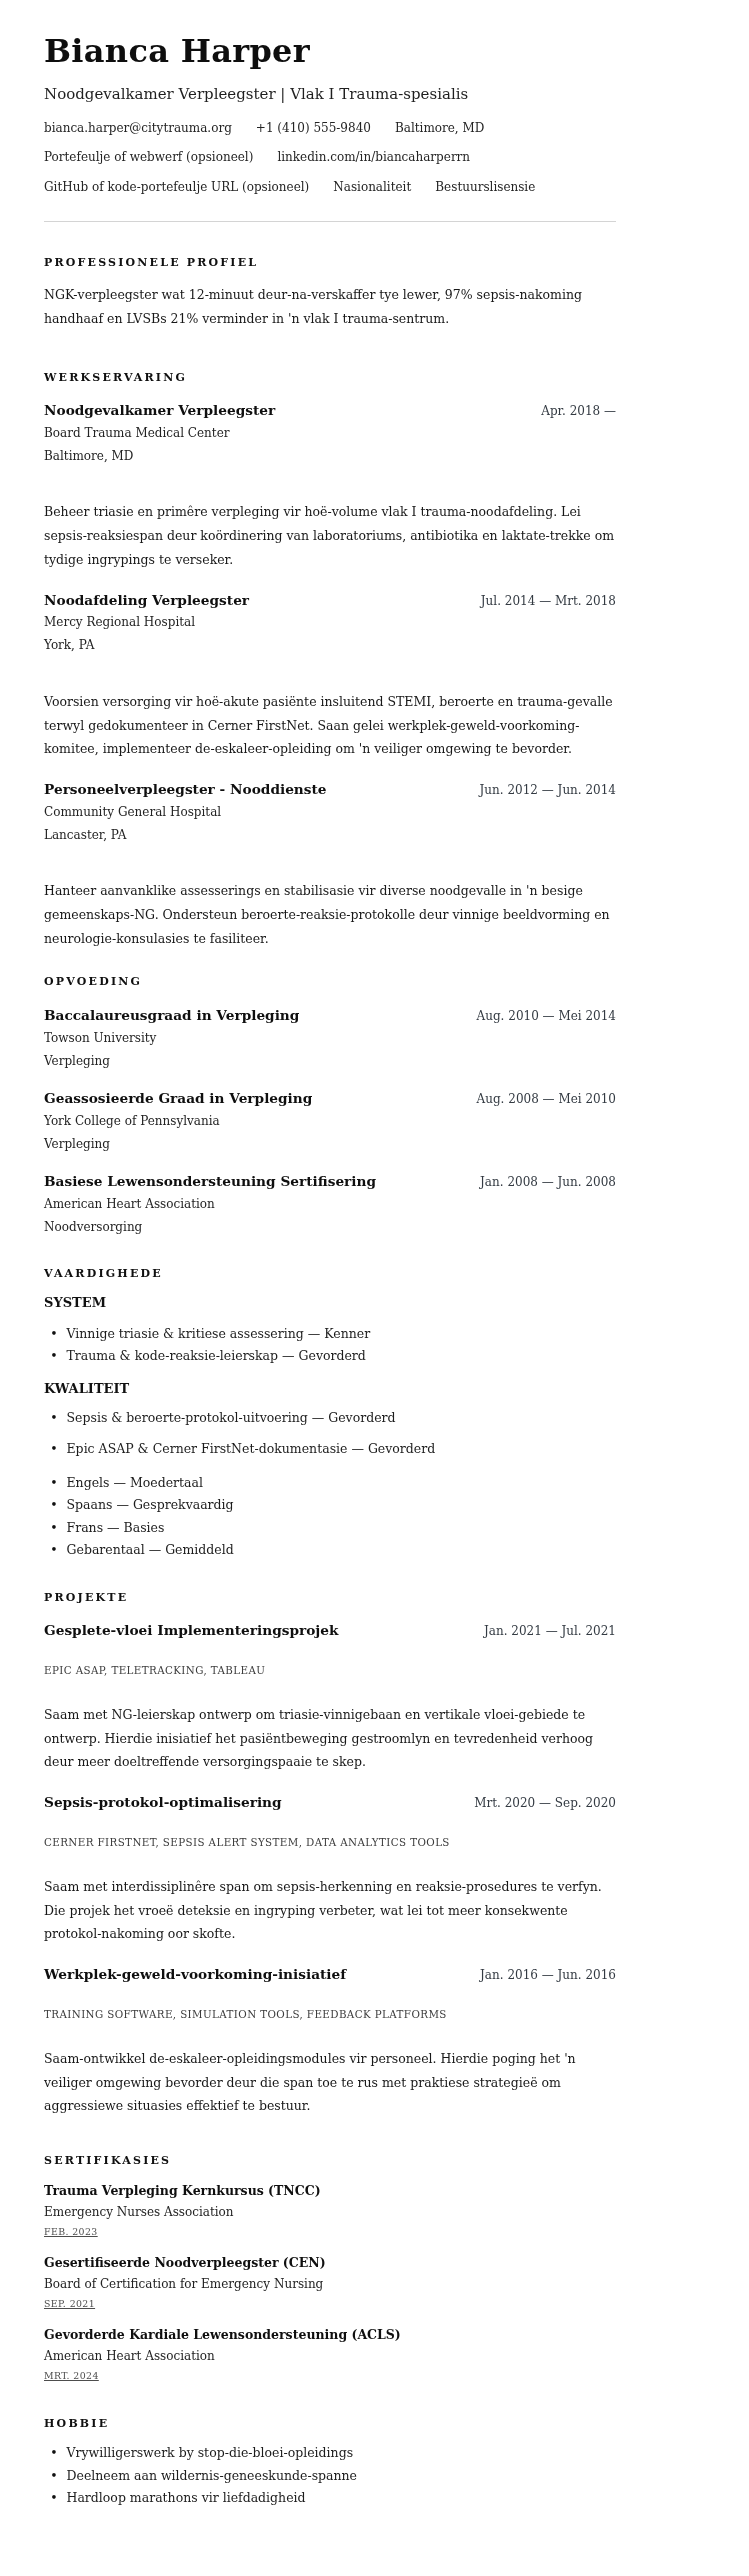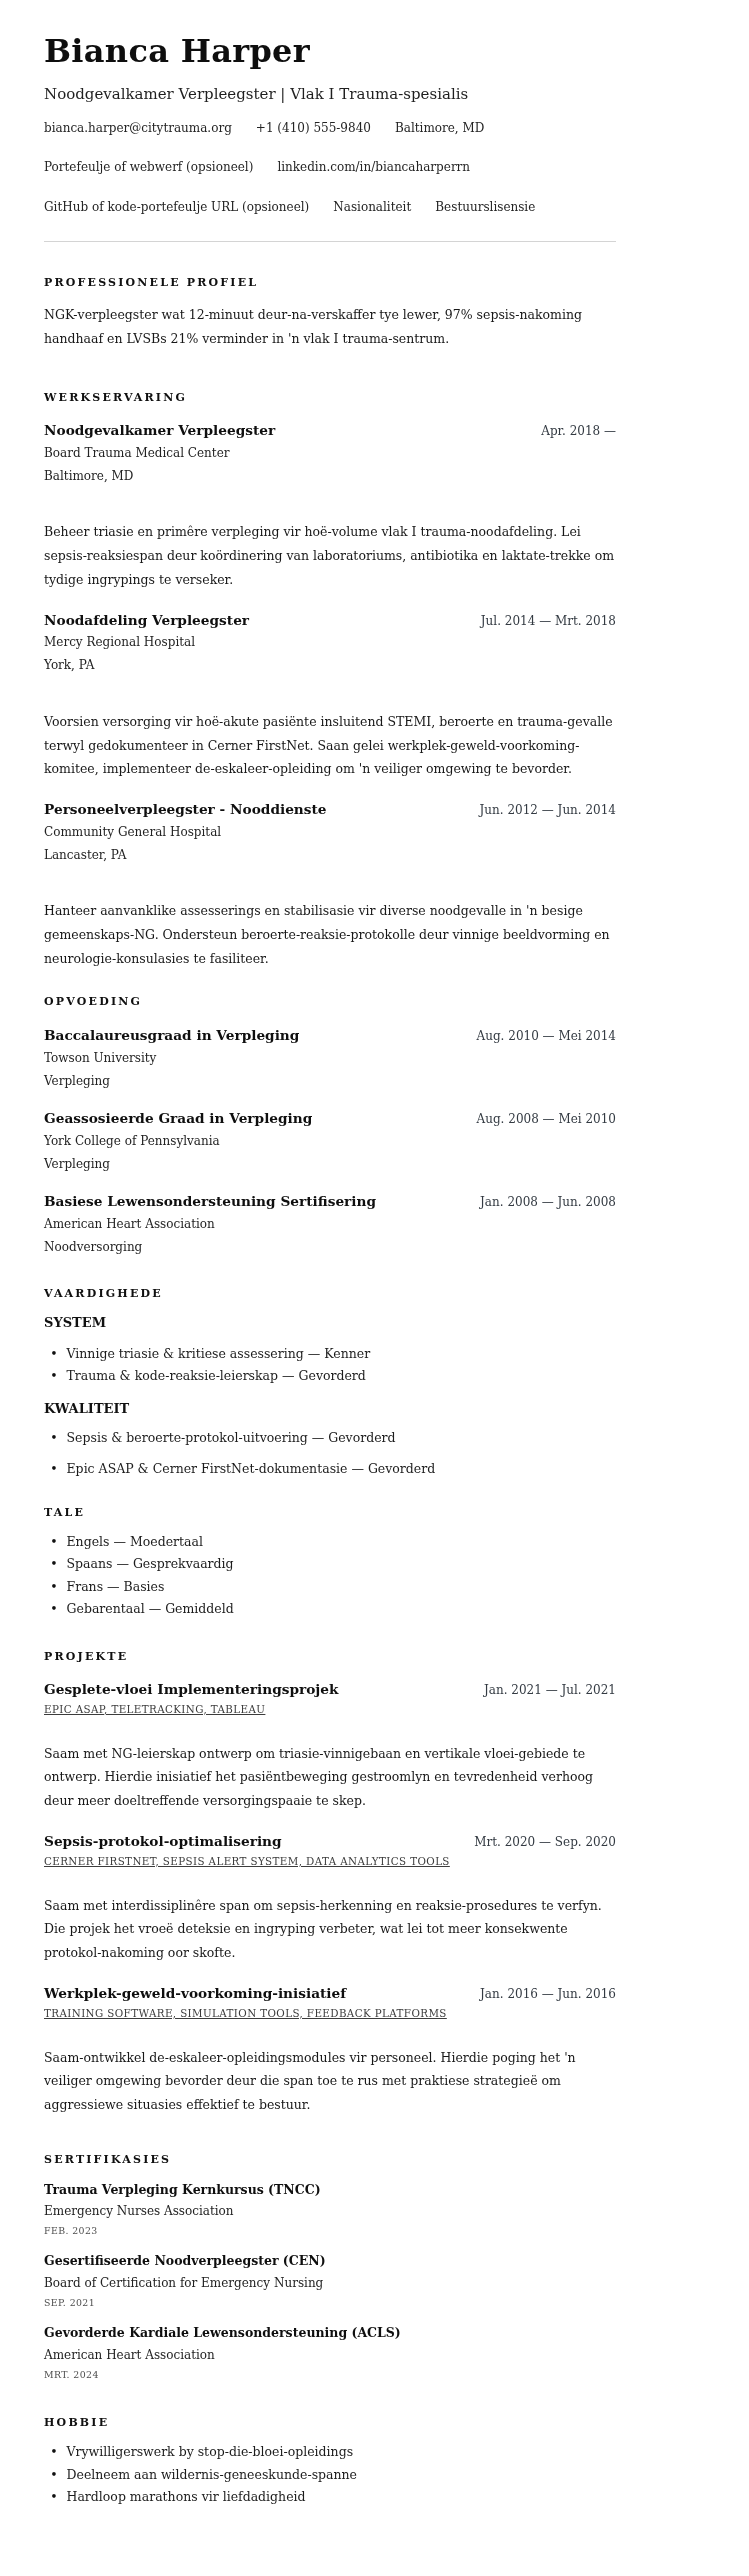--- a/index.html
+++ b/index.html
@@ -24,21 +24,21 @@
   }
   .subtitle {
     margin-top:12.5px;
     font-size:15px;
     line-height:1.35;
     color:#1f1f1f;
   }
   .contact-row {
     display:flex;
     gap:24px;
-    margin-top:22px;
+    margin-top:12px;
     font-size:12px;
     line-height:1.45;
     color:#242424;
     flex-wrap:nowrap;
   }
   .contact-row.first { margin-top:16px; }
 
   .divider {
     margin-top:25px;
     border-bottom:1.2px solid #d4d4d4;
@@ -97,27 +97,26 @@
   }
   .entry-sub + .entry-sub { margin-top:5.6px; }
   .entry-desc {
     margin-top:35px;
     font-size:12.5px;
     line-height:1.9;
     max-width:662px;
     color:#181818;
   }
   .entry-tools {
-    margin-top:4px;
+    margin-top:24px;
     font-size:10.3px;
     letter-spacing:0.4px;
     color:#3c3c3c;
     line-height:1.35;
     text-transform:uppercase;
-    text-decoration:underline;
   }
   .proj-desc { margin-top:25px; }
 
   h4.skill-group {
     margin-top:13.7px;
     font-size:13px;
     font-weight:700;
     color:#111;
     line-height:1.3;
   }
@@ -155,20 +154,21 @@
     line-height:1.45;
     color:#232323;
   }
   .cert-date {
     margin-top:5px;
     font-size:9.4px;
     letter-spacing:0.4px;
     color:#4d4d4d;
     line-height:1.3;
     text-transform:uppercase;
+    text-decoration:underline;
   }
 </style>
 </head>
 <body>
 
 <div class="page">
 
   <header>
     <h1 class="name">Bianca Harper</h1>
     <div class="subtitle">Noodgevalkamer Verpleegster | Vlak I Trauma-spesialis</div>
@@ -274,21 +274,20 @@
     <ul class="bullets tight">
       <li>Sepsis &amp; beroerte-protokol-uitvoering — Gevorderd</li>
     </ul>
 
     <ul class="bullets tight">
       <li>Epic ASAP &amp; Cerner FirstNet-dokumentasie — Gevorderd</li>
     </ul>
   </section>
 
   <section>
-    <h2 class="section-heading mt-tale">TALE</h2>
     <ul class="bullets">
       <li>Engels — Moedertaal</li>
       <li>Spaans — Gesprekvaardig</li>
       <li>Frans — Basies</li>
       <li>Gebarentaal — Gemiddeld</li>
     </ul>
   </section>
 
   <section>
     <h2 class="section-heading mt-projects">PROJEKTE</h2>

